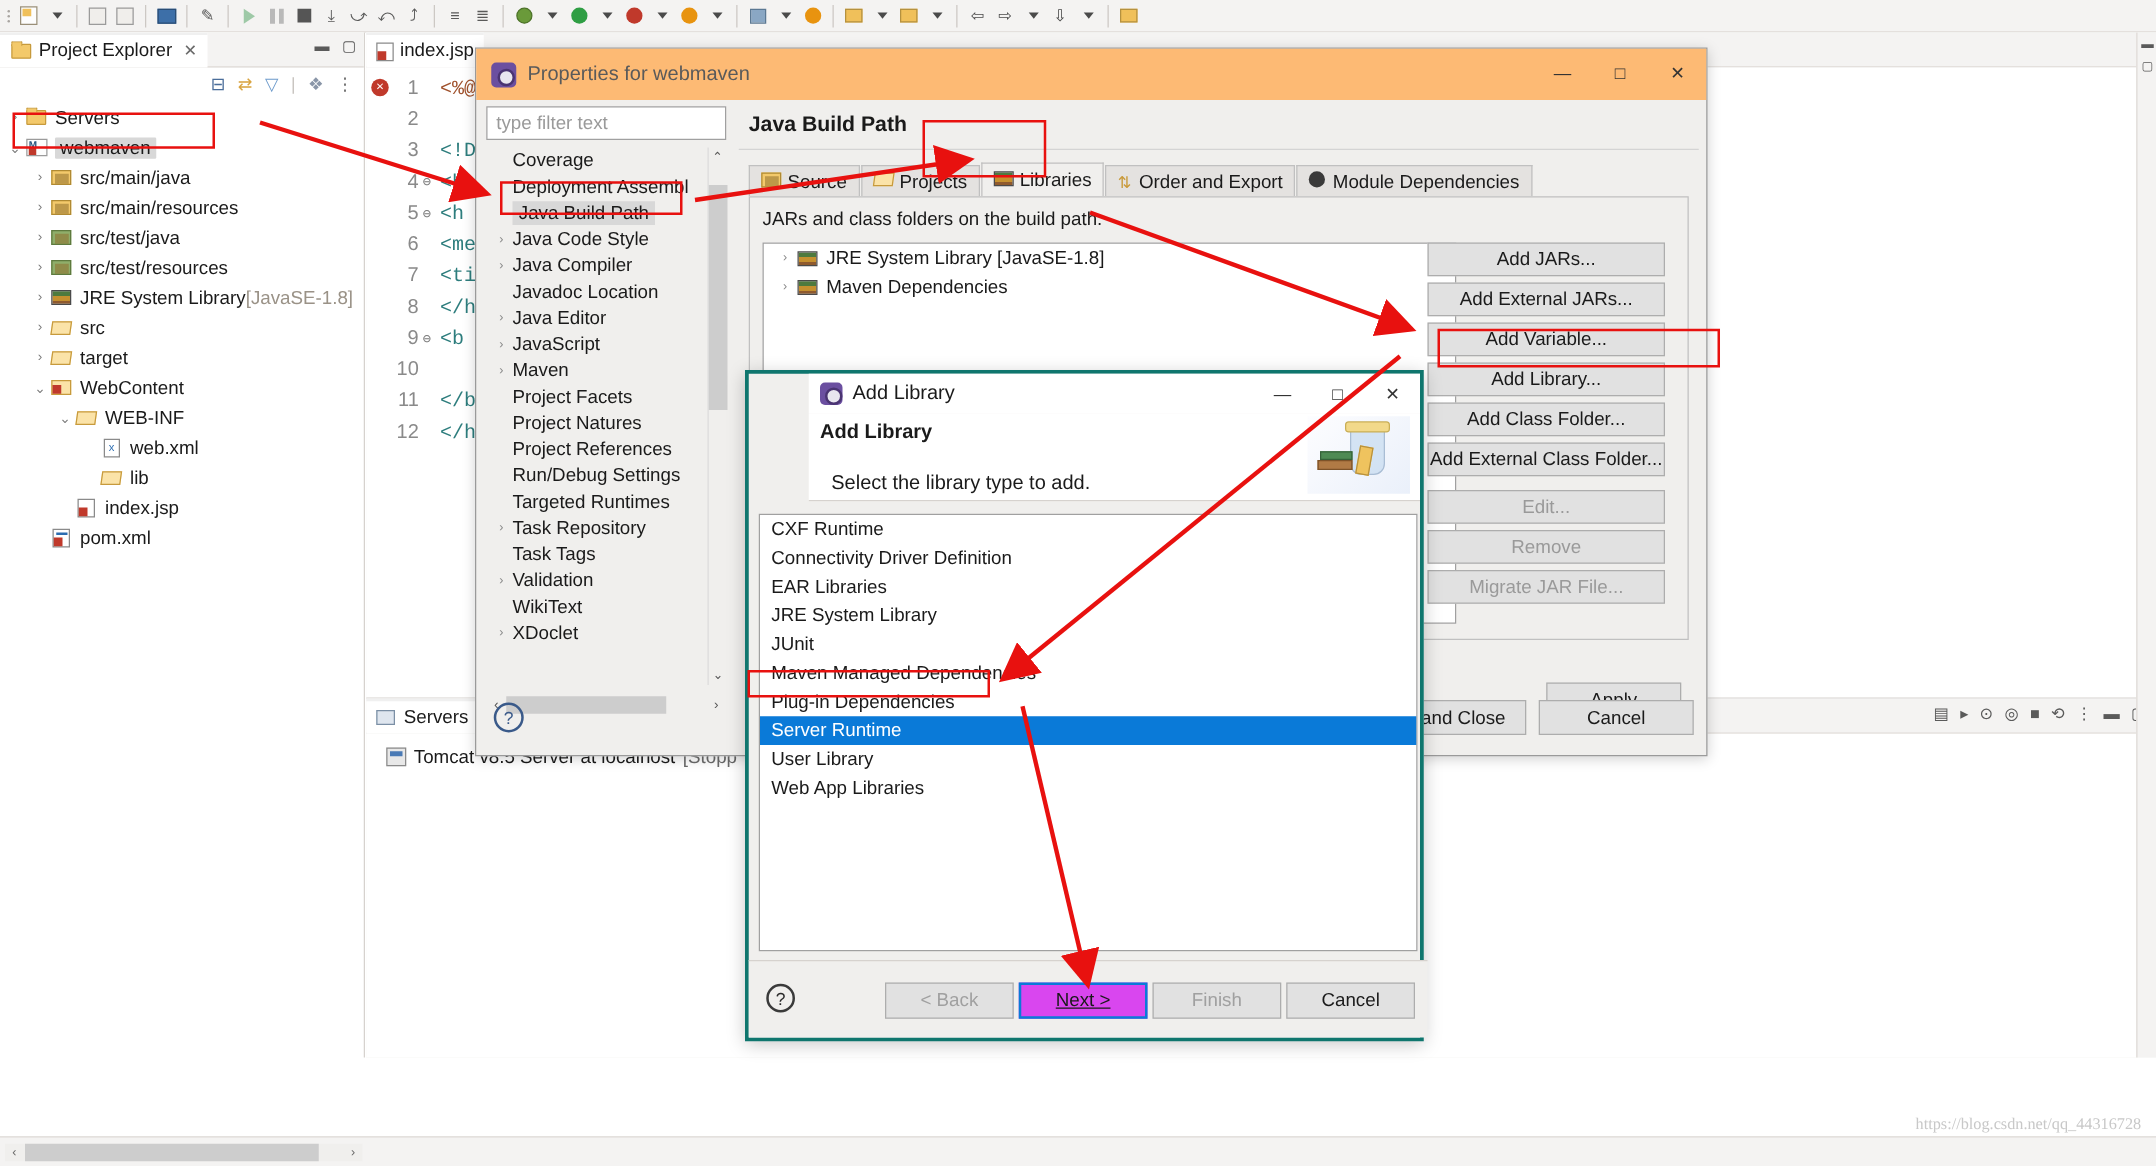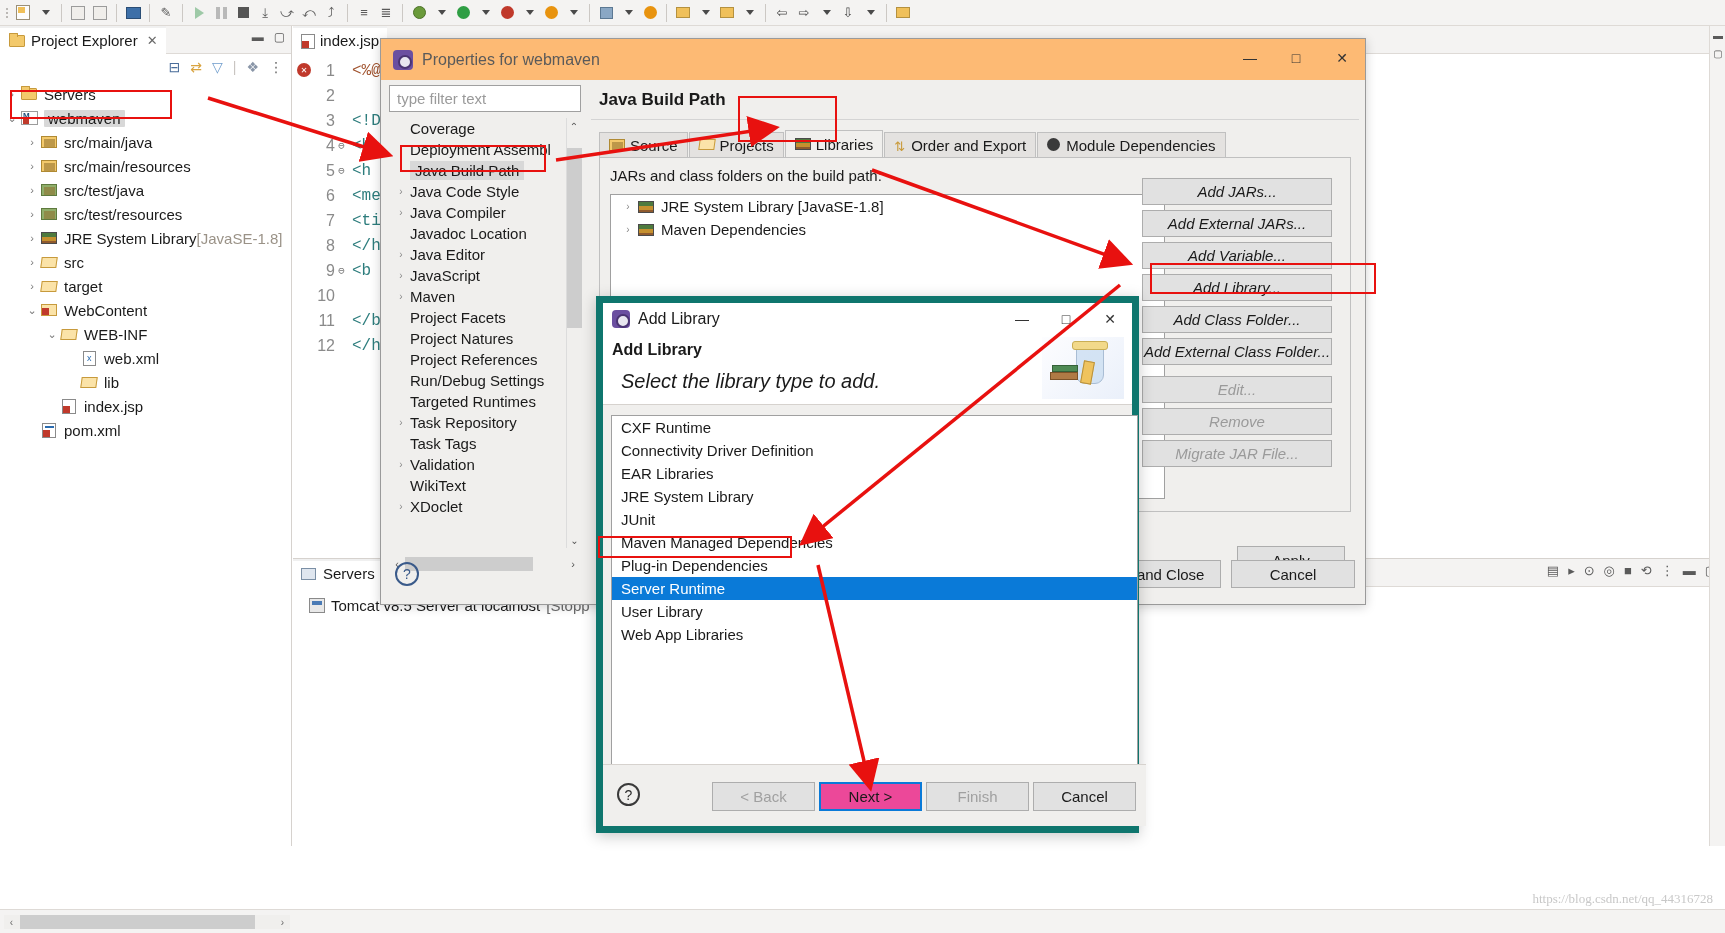--- a/index.html
+++ b/index.html
@@ -165,69 +165,69 @@
   .bp-sep { height:1px; background:#d4d4d4; margin-bottom:10px;}
   .tabs { display:flex; align-items:flex-end; height:27px; margin-left:8px; }
   .tab { display:flex; align-items:center; gap:6px; height:25px; padding:0 9px;
          border:1px solid #c0c0c0; border-bottom:none; background:#e4e2e0; font-size:15px; margin-right:1px;}
   .tab.active { background:#f0efed; height:27px; }
   .tabcontent { border:1px solid #c0c0c0; margin:0 8px; height:355px; background:#f0efed; padding:9px 10px; position:relative;}
   .tc-label { font-size:15px; margin-bottom:6px; }
   .listbox { position:absolute; left:10px; top:36px; width:555px; height:305px; background:#fff; border:1px solid #a0a0a0;}
   .lb-row { display:flex; align-items:center; height:23px; padding-left:8px; font-size:15px;}
   .lb-row .ar{width:18px;text-align:center;color:#8a8a8a;font-size:10px;}
-  .btncol { position:absolute; right:10px; top:20px; width:198px;font-style:italic; }
+  .btncol { position:absolute; right:10px; top:36px; width:198px; }
   .dbtn { width:190px; height:27px; background:#e1e1e1; border:1px solid #adadad; font-size:15px;
           display:flex; align-items:center; justify-content:center; margin-bottom:5px; color:#1a1a1a;}
   .dbtn.disabled { color:#9a9a9a; background:#e1e1e1; }
   .dbtn.gap { margin-top:11px; }
   .dlg-footer { position:absolute; left:0; bottom:0; width:986px; height:62px; }
   .help-ico { position:absolute; left:14px; bottom:18px; width:24px;height:24px;border:2px solid #3a5a8a;
       border-radius:50%; color:#3a5a8a; display:flex;align-items:center;justify-content:center;font-size:14px;}
   .fbtn { height:28px; min-width:124px; background:#e1e1e1; border:1px solid #adadad;
           display:flex;align-items:center;justify-content:center;font-size:15px;}
   .apply-btn { position:absolute; right:14px; top:461px; width:108px; height:28px; background:#e1e1e1;
                border:1px solid #adadad; display:flex;align-items:center;justify-content:center;font-size:15px;}
   .foot-r { position:absolute; right:12px; bottom:16px; display:flex; gap:10px;}
 
   
   .al {
     position:absolute; left:596px; top:296px; width:543px; height:537px;
-    background:#f0efed; border:7px solid #0f766e; box-shadow:0 3px 14px rgba(0,0,0,.22);
+    background:#f0efed; border:3px solid #0f766e; box-shadow:0 3px 14px rgba(0,0,0,.22);padding-left:48px;
   }
   .al-title{ height:32px; background:#fff; display:flex; align-items:center; padding-left:9px; position:relative;}
   .al-title .gear{ width:18px;height:18px;border-radius:4px;background:#6b4fa0;margin-right:8px;position:relative;}
   .al-title .gear:after{content:"";position:absolute;left:4px;top:4px;width:10px;height:10px;border-radius:50%;
       background:#e8e6ef;border:2px solid #4a3472;}
   .al-title .t{ font-size:16px;}
   .al-wb{ position:absolute; right:0; top:0; display:flex; height:32px;}
   .al-wb div{ width:44px;height:32px;display:flex;align-items:center;justify-content:center;font-size:14px;color:#333;}
   .al-head { background:#fff; height:70px; position:relative; padding:6px 0 0 9px; border-bottom:1px solid #d6d2ce;}
   .al-h1 { font-size:16px; font-weight:bold; }
-  .al-h2 { font-size:20px; margin-top:11px; margin-left:9px; color:#1a1a1a;font-style:italic;}
+  .al-h2 { font-size:16px; margin-top:23px; margin-left:9px; color:#1a1a1a;}
   .al-jar { position:absolute; right:8px; top:2px; width:82px; height:62px;
             background:linear-gradient(135deg,#fdfdff 0%,#eaf0fa 100%); }
   .jar-g { position:absolute; left:34px; top:9px; width:28px; height:38px; border-radius:4px 4px 9px 9px;
            background:rgba(200,220,240,.75); border:1px solid #a9bdd4;}
   .jar-lid{ position:absolute; left:30px; top:4px; width:36px; height:9px; border-radius:3px; background:#f2d98a; border:1px solid #c9ae55;}
   .jar-b1{ position:absolute; left:10px; top:28px; width:26px; height:7px; background:#4e8a54; border:1px solid #356139;}
   .jar-b2{ position:absolute; left:8px; top:35px; width:28px; height:8px; background:#b07a45; border:1px solid #7d5228;}
   .jar-b3{ position:absolute; left:40px; top:24px; width:11px; height:23px; background:#efc35e;
            border:1px solid #b8913c; transform:rotate(10deg);}
   .al-list { position:absolute; left:8px; top:112px; width:527px; height:350px; background:#fff; border:1px solid #a0a0a0;}
   .al-row { height:23px; display:flex; align-items:center; padding-left:9px; font-size:15px;}
   .al-row.sel { background:#0a7ad8; color:#fff; }
   .al-foot { position:absolute; left:0; bottom:0; width:543px; height:62px; border-top:1px solid #d6d2ce; background:#f0efed;}
   .al-help{ position:absolute; left:14px; top:18px; width:23px;height:23px;border:2px solid #3a3a3a;border-radius:50%;
       display:flex;align-items:center;justify-content:center;font-size:14px;color:#2a2a2a;}
   .al-btns{ position:absolute; right:10px; top:17px; display:flex; gap:4px;}
   .al-btn{ width:103px;height:29px;background:#e1e1e1;border:1px solid #adadad;display:flex;
            align-items:center;justify-content:center;font-size:15px;}
   .al-btn.disabled{ color:#a0a0a0; }
-  .al-btn.default{ background:#ec4899; border:2px solid #0a7ad8; }
+  .al-btn.default{ background:#d946ef; border:2px solid #0a7ad8;text-decoration:underline; }
 
   
   .redbox { position:absolute; border:2px solid #e8110f; pointer-events:none; }
   svg.annot { position:absolute; left:0; top:0; width:1725px; height:933px; pointer-events:none; }
   .wm { position:absolute; right:12px; bottom:26px; color:#c8c8c8; font-size:13px;font-family:Liberation Serif, serif; }
   
   .rail { position:absolute; right:0; top:26px; width:16px; height:820px; background:#f4f3f2; border-left:1px solid #dedad6;}
   .rail-ico{ width:16px;height:18px;display:flex;align-items:center;justify-content:center;font-size:10px;color:#5a5a5a;}
 </style>
 </head>

